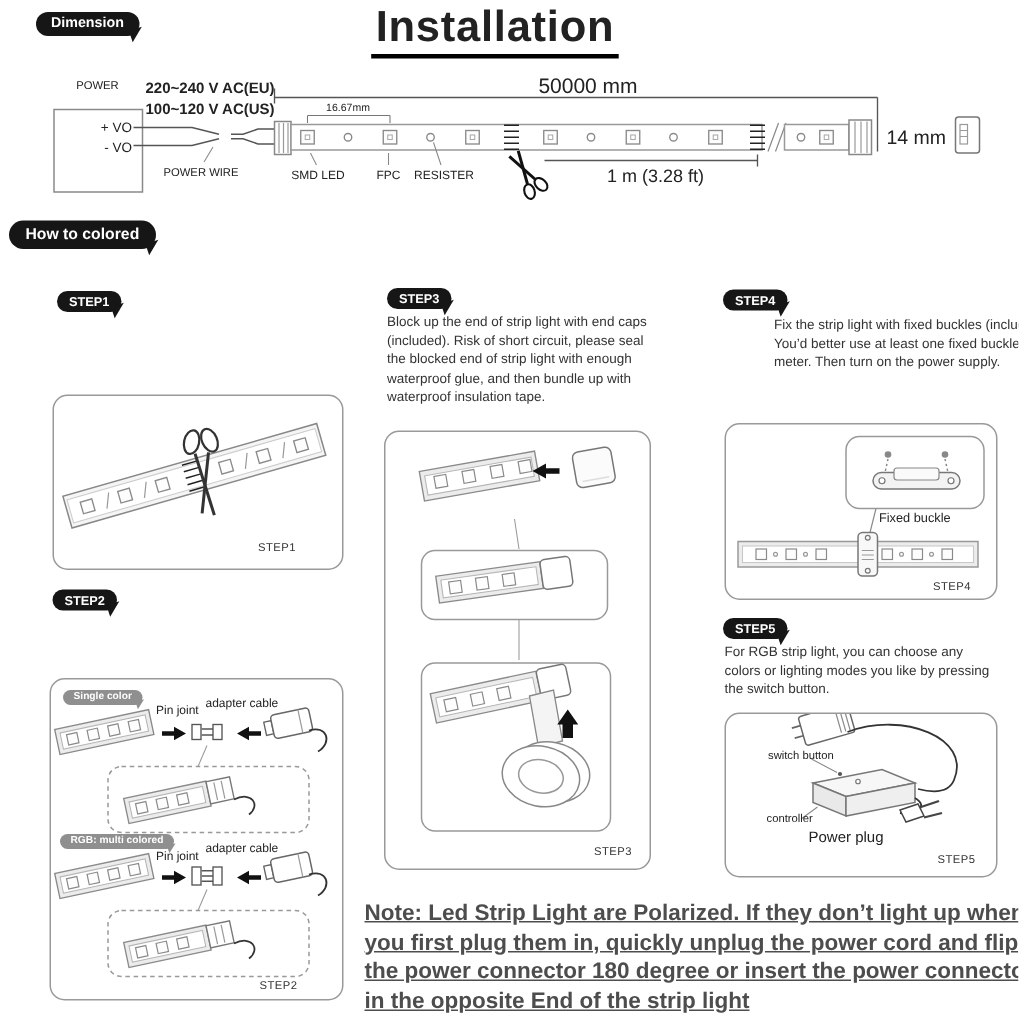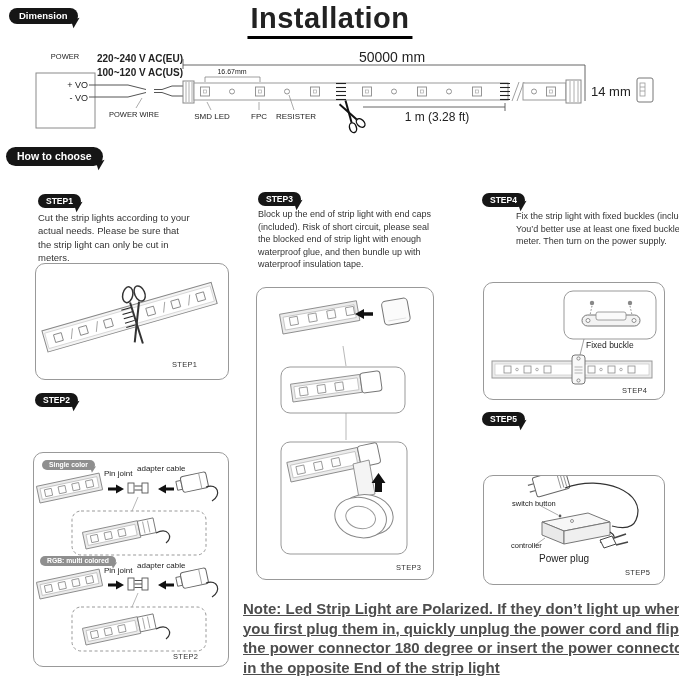--- a/index.html
+++ b/index.html
@@ -32,21 +32,21 @@
   .note{position:absolute;left:243px;top:599px;font-weight:bold;color:#4d4d4d;
         font-size:15px;line-height:19.5px;white-space:nowrap;}
   .note div{text-decoration:underline;}
   svg text{font-family:"Liberation Sans",sans-serif;fill:#222;}
 </style>
 </head>
 <body>
 
 <div class="page">
 
-  <span class="bubble badge-md" style="left:9px;top:8px;">Dimension</span>
+  <span class="bubble badge-md" style="left:24px;top:8px;">Dimension</span>
   <div class="title">Installation</div>
 
   <svg class="abs" style="left:0;top:45px;" width="679" height="100" viewBox="0 0 679 100">
     <defs>
       <g id="ledsq">
         <rect x="-4.5" y="-4.5" width="9" height="9" fill="#fdfdfd" stroke="#8a8a8a" stroke-width="0.9"></rect>
         <rect x="-1.5" y="-1.5" width="3" height="3" fill="#fff" stroke="#aaa" stroke-width="0.7"></rect>
       </g>
       <g id="comb" stroke="#222" stroke-width="1.1">
         <line x1="-5" y1="-8" x2="5" y2="-8"></line>
@@ -139,24 +139,23 @@
       <ellipse cx="4.5" cy="11" rx="3.4" ry="5" stroke-width="1.4" transform="rotate(-14 4.5 11)"></ellipse>
     </g>
 
     <g stroke="#555" stroke-width="0.9">
       <line x1="363" y1="62" x2="505" y2="62"></line>
       <line x1="505" y1="58" x2="505" y2="66"></line>
     </g>
     <text x="437" y="76" text-anchor="middle" font-size="12">1 m (3.28 ft)</text>
   </svg>
 
-  <span class="bubble badge-lg" style="left:6px;top:147px;">How to choose</span>
+  <span class="bubble badge-lg" style="left:6px;top:147px;">How to colored</span>
 
   <span class="bubble badge-sm" style="left:38px;top:194px;">STEP1</span>
-  <div class="step-text" style="left:38px;top:211px;width:152px;font-size:9.5px;">Cut the strip lights according to your actual needs. Please be sure that the strip light can only be cut in meters.</div>
   <div class="fig" style="left:35px;top:263px;width:192px;height:115px;">
     <svg class="figsvg" width="192" height="115" viewBox="0 0 192 115">
       <g transform="translate(12,88) rotate(-16)">
         <rect x="0" y="-22" width="176" height="22" fill="#f5f5f5" stroke="#888"></rect>
         <rect x="2" y="-19" width="172" height="16" fill="#fff" stroke="#ccc" stroke-width="0.7"></rect>
         <g fill="#fdfdfd" stroke="#8a8a8a" stroke-width="0.9">
           <rect x="10" y="-15" width="8" height="8"></rect>
             <rect x="36" y="-15" width="8" height="8"></rect>
           <rect x="62" y="-15" width="8" height="8"></rect>
             <rect x="106" y="-15" width="8" height="8"></rect>
@@ -353,20 +352,21 @@
         <line x1="90.5" y1="84" x2="98.5" y2="84" stroke="#999" stroke-width="0.7"></line>
         <line x1="90.5" y1="87" x2="98.5" y2="87" stroke="#999" stroke-width="0.7"></line>
         <line x1="90.5" y1="90" x2="98.5" y2="90" stroke="#999" stroke-width="0.7"></line>
       </g>
     </svg>
   </div>
   <span class="tiny" style="left:586px;top:341px;font-size:8.5px;">Fixed buckle</span>
   <span class="fig-label" style="left:622px;top:386px;">STEP4</span>
 
   <span class="bubble badge-sm" style="left:482px;top:412px;">STEP5</span>
+  <div class="step-text" style="left:483px;top:428px;width:184px;font-size:9px;">For RGB strip light, you can choose any colors or lighting modes you like by pressing the switch button.</div>
   <div class="fig" style="left:483px;top:475px;width:180px;height:108px;">
     <svg class="figsvg" width="180" height="108" viewBox="0 0 180 108">
       <g transform="translate(48,2) rotate(-16)">
         <rect x="0" y="0" width="34" height="20" rx="2" fill="#fff" stroke="#666"></rect>
         <line x1="25" y1="2" x2="25" y2="18" stroke="#888" stroke-width="0.8"></line>
         <line x1="28" y1="2" x2="28" y2="18" stroke="#888" stroke-width="0.8"></line>
         <line x1="31" y1="2" x2="31" y2="18" stroke="#888" stroke-width="0.8"></line>
         <line x1="-6" y1="6" x2="0" y2="6" stroke="#666" stroke-width="1.2"></line>
         <line x1="-6" y1="13" x2="0" y2="13" stroke="#666" stroke-width="1.2"></line>
       </g>

